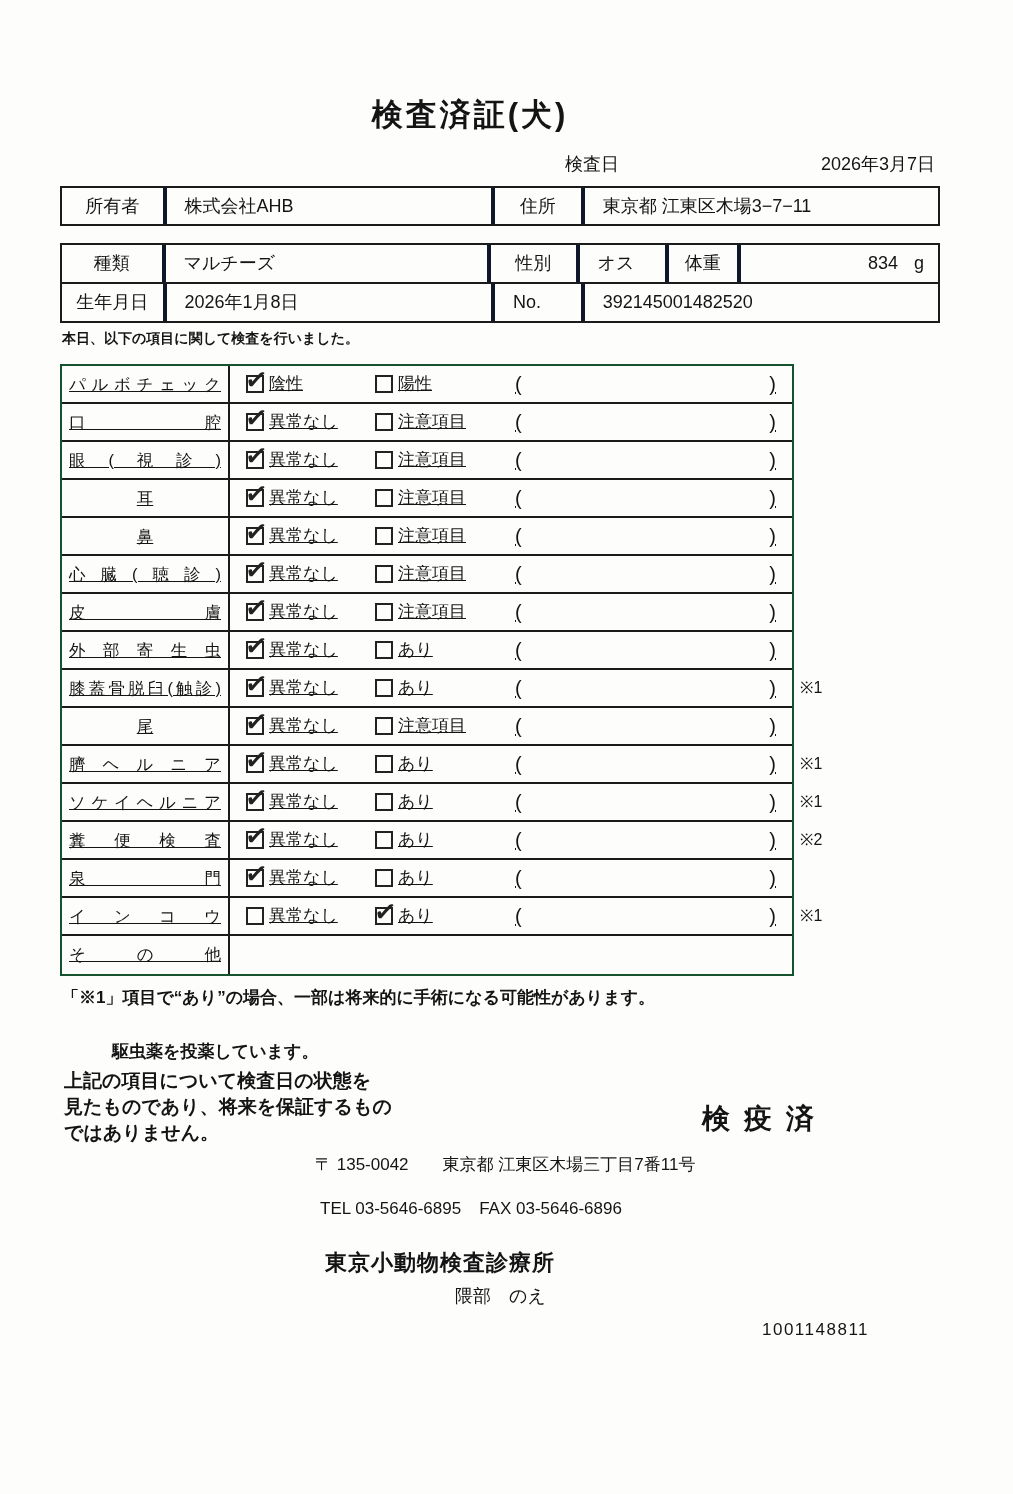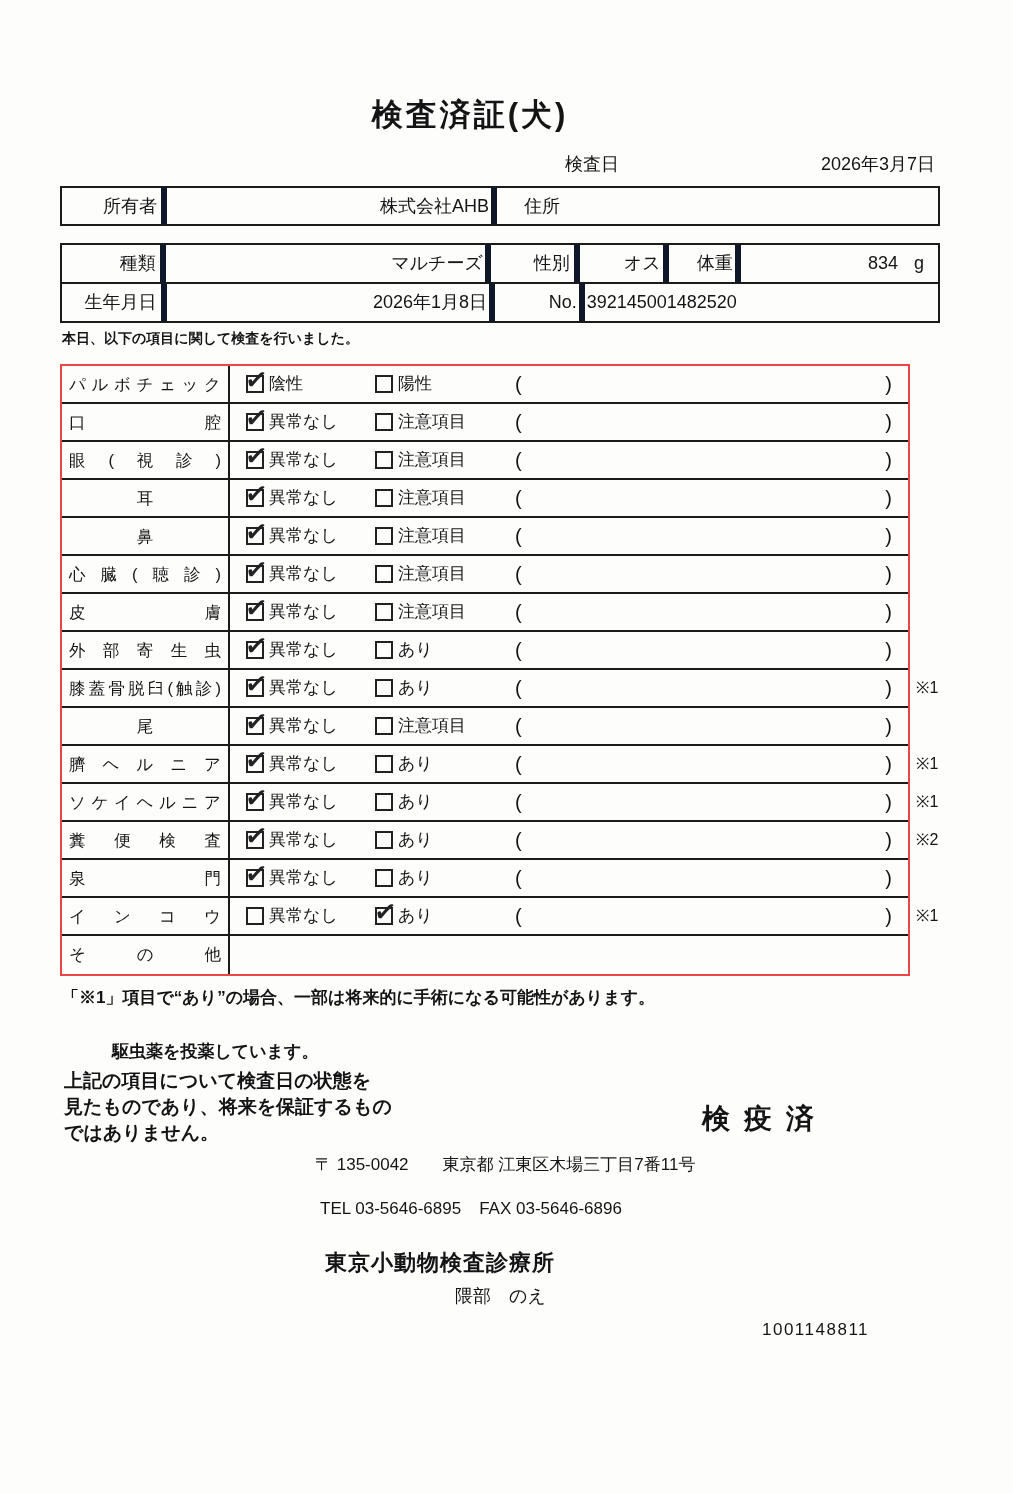--- a/index.html
+++ b/index.html
@@ -32,44 +32,45 @@
     left: 60px; width: 880px;
     border: 2px solid #1b1b1b;
     box-sizing: border-box;
     font-size: 18px;
   }
   .trow { display: flex; }
   .trow + .trow { border-top: 2px solid #1b1b1b; }
   .tcell {
     box-sizing: border-box;
     height: 36px; line-height: 36px;
-    padding: 0 2px;
+    padding: 0 18px;
     white-space: nowrap; overflow: hidden;
   }
   .tbl2 .tcell { height: 37px; line-height: 37px; }
-  .tcell:not(:last-child) { border-right: 6px solid #0f172a; text-align: right; }
+  .tcell:not(:last-child) { border-right: 4px solid #0f172a; }
   .lab { text-align: center; padding: 0 4px; }
   .w105 { width: 105px; }
   .w330 { width: 330px; }
   .w90  { width: 90px;  }
   .w65  { width: 73px; padding: 0 2px; }
   .w200 { width: 200px; }
   .w355 { width: 355px; }
   .weight-cell { display: flex; justify-content: flex-end; gap: 16px; padding-right: 14px; }
 
   .owner-tbl { top: 186px; }
   .pet-tbl   { top: 243px; }
 
   .intro { top: 330px; left: 62px; font-size: 14px; font-weight: 600; }
 
   
   .insp-tbl {
-    top: 364px; left: 60px; width: 850px;
-    border: 2px solid #ef4444;
+    top: 364px; left: 60px; width: 734px;
+    border: 2px solid #14532d;
     box-sizing: border-box;
+    text-decoration: underline;
   }
   .insp-row {
     position: relative;
     display: flex;
     height: 38px;
     box-sizing: border-box;
     border-bottom: 2px solid #1b1b1b;
   }
   .insp-row:last-child { border-bottom: none; gap: 8px; }
   .insp-label {
@@ -164,20 +165,21 @@
   <div class="abs title">検査済証(犬)</div>
 
   <span class="abs date-label">検査日</span>
   <span class="abs date-value">2026年3月7日</span>
 
   <div class="abs tbl owner-tbl">
     <div class="trow">
       <div class="tcell lab w105">所有者</div>
       <div class="tcell w330">株式会社AHB</div>
       <div class="tcell lab w90">住所</div>
+      <div class="tcell w355">東京都 江東区木場3−7−11</div>
     </div>
   </div>
 
   <div class="abs tbl tbl2 pet-tbl">
     <div class="trow">
       <div class="tcell lab w105">種類</div>
       <div class="tcell w330">マルチーズ</div>
       <div class="tcell lab w90">性別</div>
       <div class="tcell w90">オス</div>
       <div class="tcell lab w65">体重</div>

